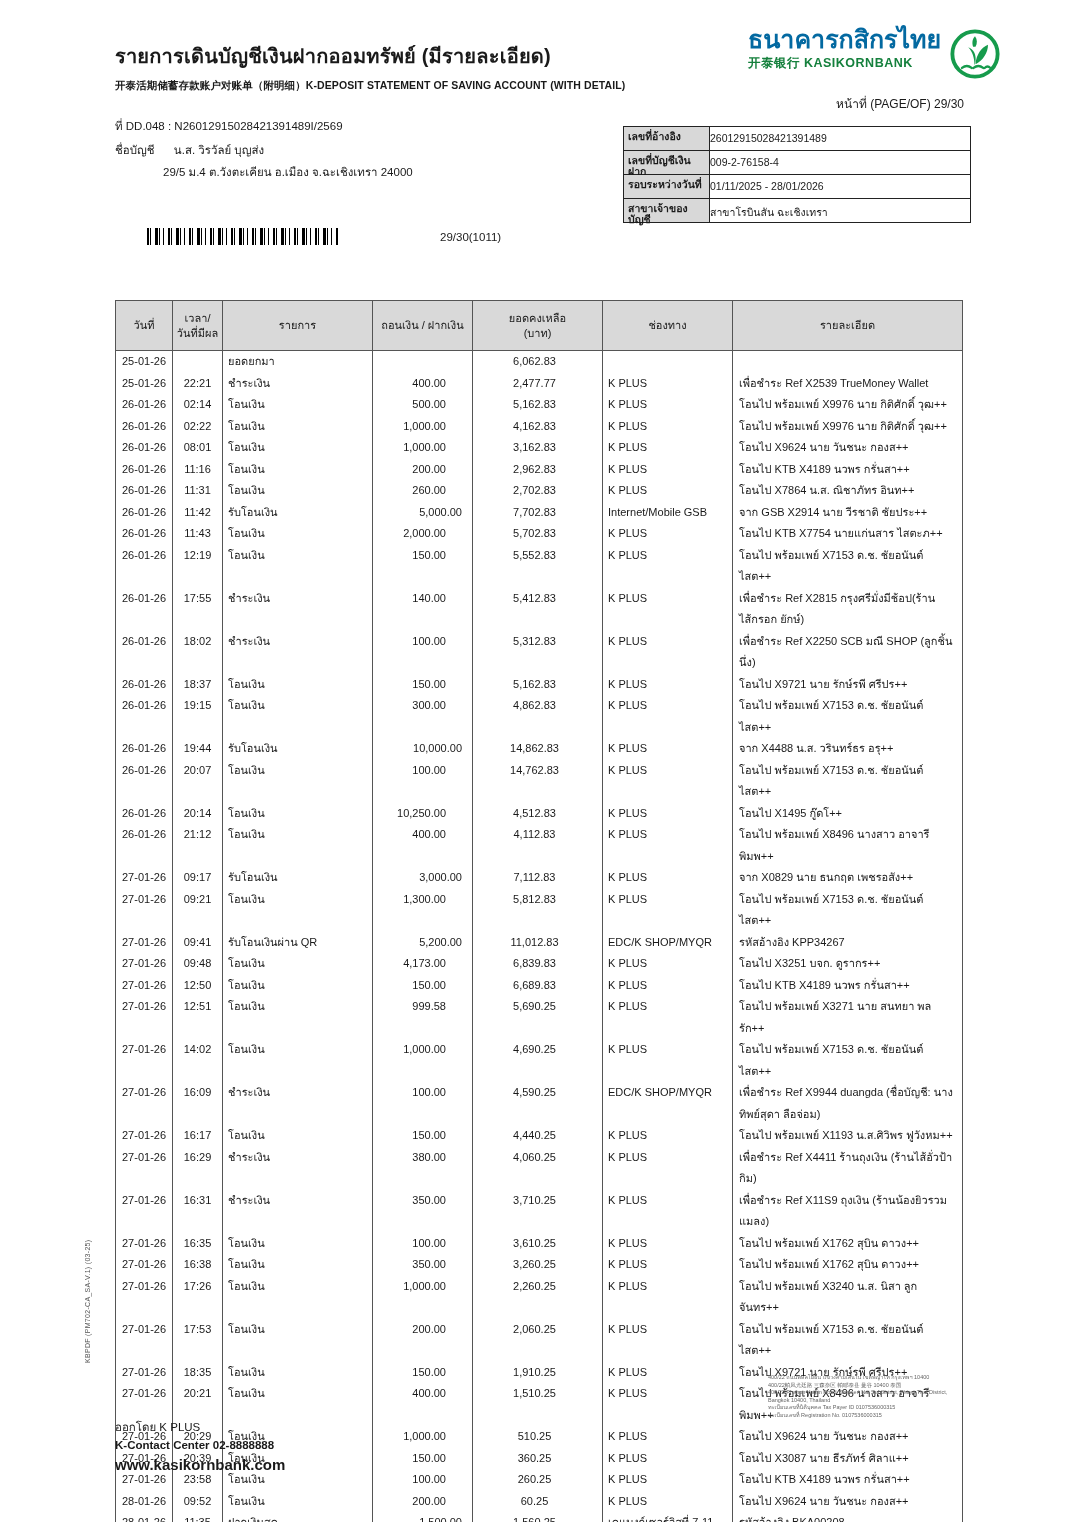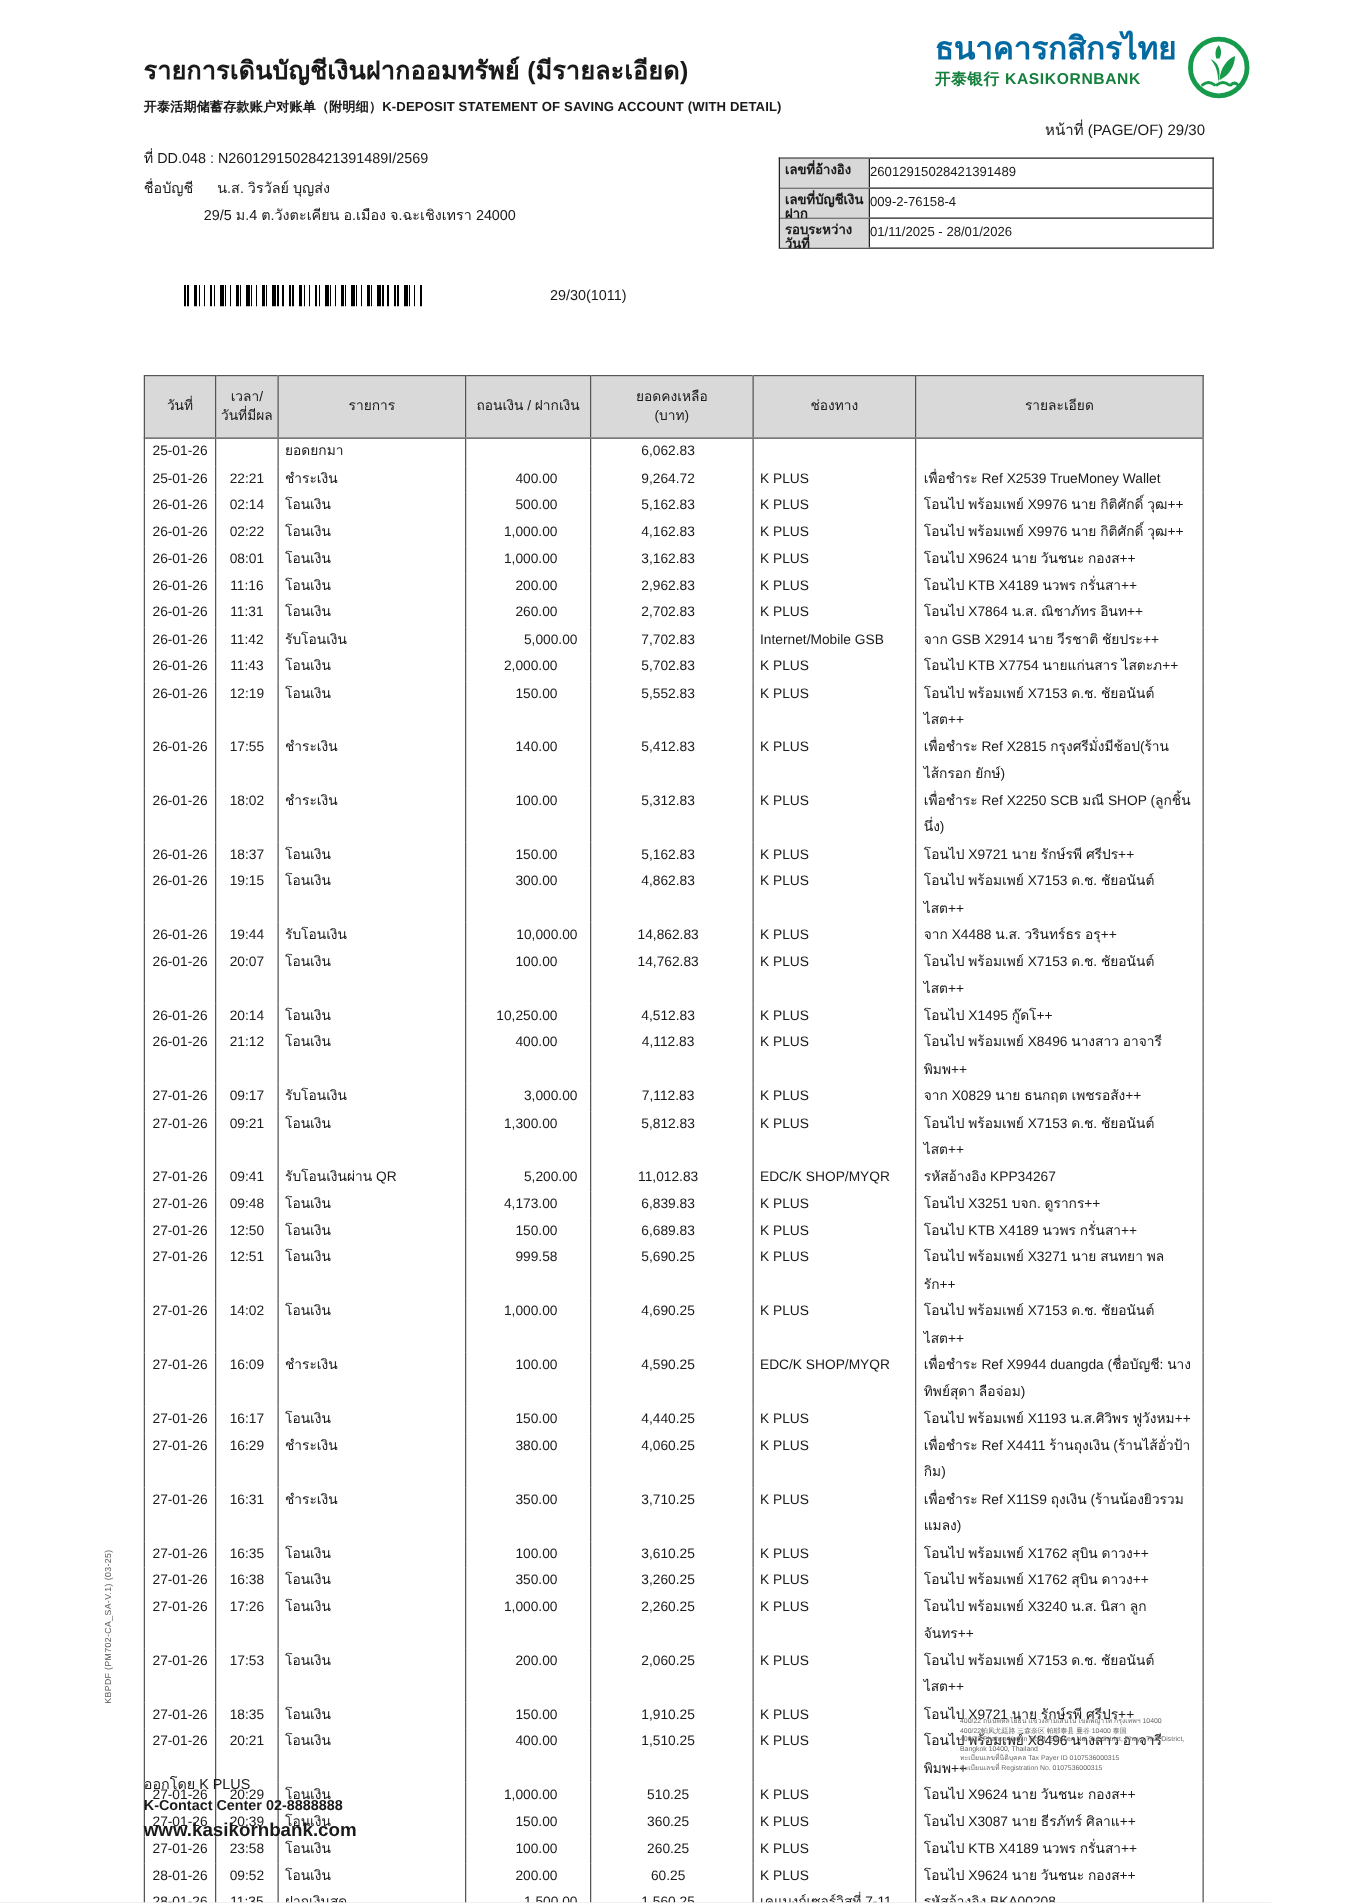--- a/index.html
+++ b/index.html
@@ -24,21 +24,21 @@
   .page-of { position:absolute; right:112px; top:94px; font-size:12px; }
 
   .doc-no { position:absolute; left:115px; top:117px; font-size:11.5px; }
   .acct-name-line { position:absolute; left:115px; top:141px; font-size:11.5px; }
   .acct-name-line .lbl { margin-right:16px; }
   .acct-addr { position:absolute; left:163px; top:163px; font-size:11.5px; }
 
   
   .info-box { position:absolute; left:623px; top:126px; width:348px; border:1px solid #222; border-bottom:none; font-size:10.5px; }
   .info-row { display:flex; border-bottom:1px solid #222; height:24px; }
-  .info-label { width:72px; background:#d8d8d8; font-weight:bold; padding:4px 3px 0 4px; border-right:1px solid #222; line-height:11px; }
+  .info-label { width:86px; background:#d8d8d8; font-weight:bold; padding:4px 3px 0 4px; border-right:1px solid #222; line-height:11px; }
   .info-value { flex:1; padding:5px 0 0 0; }
 
   
   .barcode {
     position:absolute; left:147px; top:228px; width:192px; height:17px;
     background:
       repeating-linear-gradient(90deg,#000 0 2px,#fff 2px 3px,#000 3px 4px,#fff 4px 8px,
         #000 8px 11px,#fff 11px 12px,#000 12px 13px,#fff 13px 16px,#000 16px 17px,#fff 17px 21px);
   }
   .barcode-label { position:absolute; left:440px; top:231px; font-size:11.5px; }
@@ -118,20 +118,24 @@
       <div class="info-label">เลขที่อ้างอิง</div>
       <div class="info-value">26012915028421391489</div>
     </div>
     <div class="info-row">
       <div class="info-label">เลขที่บัญชีเงินฝาก</div>
       <div class="info-value">009-2-76158-4</div>
     </div>
     <div class="info-row">
       <div class="info-label">รอบระหว่างวันที่</div>
       <div class="info-value">01/11/2025 - 28/01/2026</div>
+    </div>
+    <div class="info-row">
+      <div class="info-label">สาขาเจ้าของบัญชี</div>
+      <div class="info-value">สาขาโรบินสัน ฉะเชิงเทรา</div>
     </div>
   </div>
 
   <div class="barcode"></div>
   <div class="barcode-label">29/30(1011)</div>
 
   <table class="stmt-table">
     <colgroup>
       <col style="width:57px">
         <col style="width:50px">
@@ -162,21 +166,21 @@
           <td class="col-amount"></td>
           <td class="col-balance">6,062.83</td>
           <td class="col-channel"></td>
           <td class="col-detail"></td>
         </tr>
         <tr>
           <td class="col-date">25-01-26</td>
           <td class="col-time">22:21</td>
           <td class="col-txn">ชำระเงิน</td>
           <td class="col-amount">400.00</td>
-          <td class="col-balance">9,264.72</td>
+          <td class="col-balance">2,477.77</td>
           <td class="col-channel">K PLUS</td>
           <td class="col-detail">เพื่อชำระ Ref X2539 TrueMoney Wallet</td>
         </tr>
         <tr>
           <td class="col-date">26-01-26</td>
           <td class="col-time">02:14</td>
           <td class="col-txn">โอนเงิน</td>
           <td class="col-amount">500.00</td>
           <td class="col-balance">5,162.83</td>
           <td class="col-channel">K PLUS</td>

